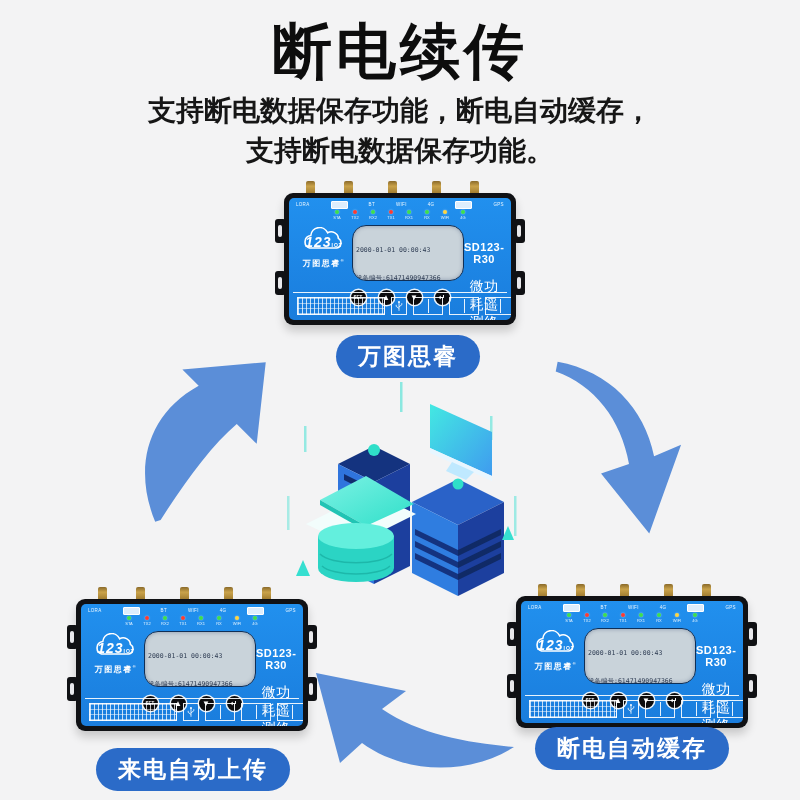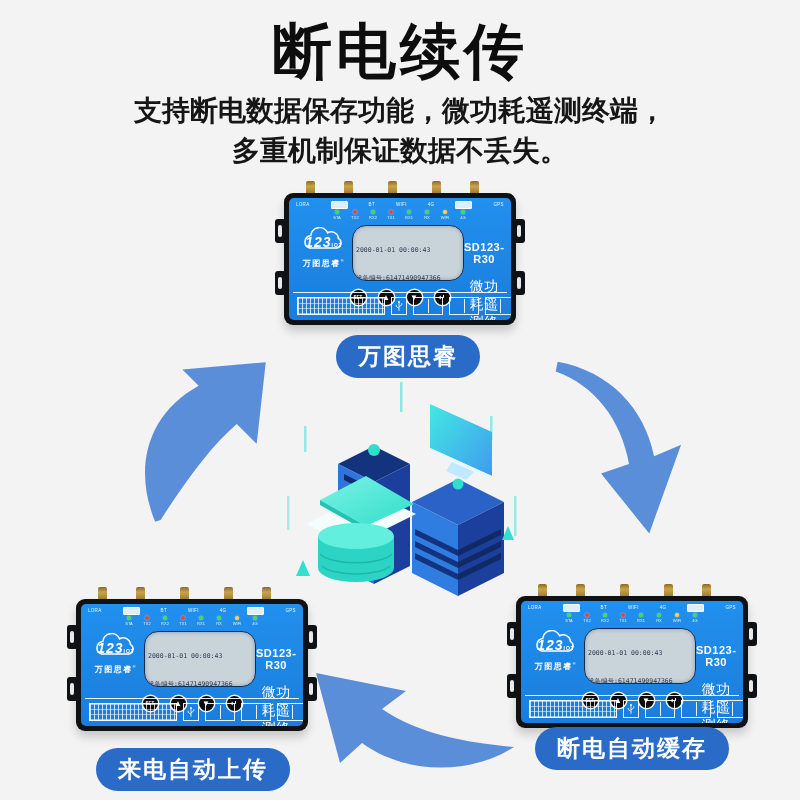--- a/index.html
+++ b/index.html
@@ -93,22 +93,22 @@
   .tbox{height:16px;border:1px solid rgba(255,255,255,.9);position:relative;display:flex;
     align-items:center;justify-content:center}
   .tbox.usb{flex:0 0 14px}
   .tbox.two{flex:0 0 28px}
   .tbox.two::before{content:"";position:absolute;left:50%;top:1px;bottom:1px;width:1px;background:rgba(255,255,255,.9)}
 </style>
 </head>
 <body>
 
 <div class="title">断电续传</div>
-<div class="sub l1">支持断电数据保存功能，微功耗遥测终端，</div>
-<div class="sub l2">多重机制保证数据不丢失。</div>
+<div class="sub l1">支持断电数据保存功能，断电自动缓存，</div>
+<div class="sub l2">支持断电数据保存功能。</div>
 
 <div class="mount top-dev">
   <div class="device">
     <div class="ant-row">
       <i class="ant"></i>
       <i class="ant"></i>
       <i class="ant"></i>
       <i class="ant"></i>
       <i class="ant"></i>
     </div>

